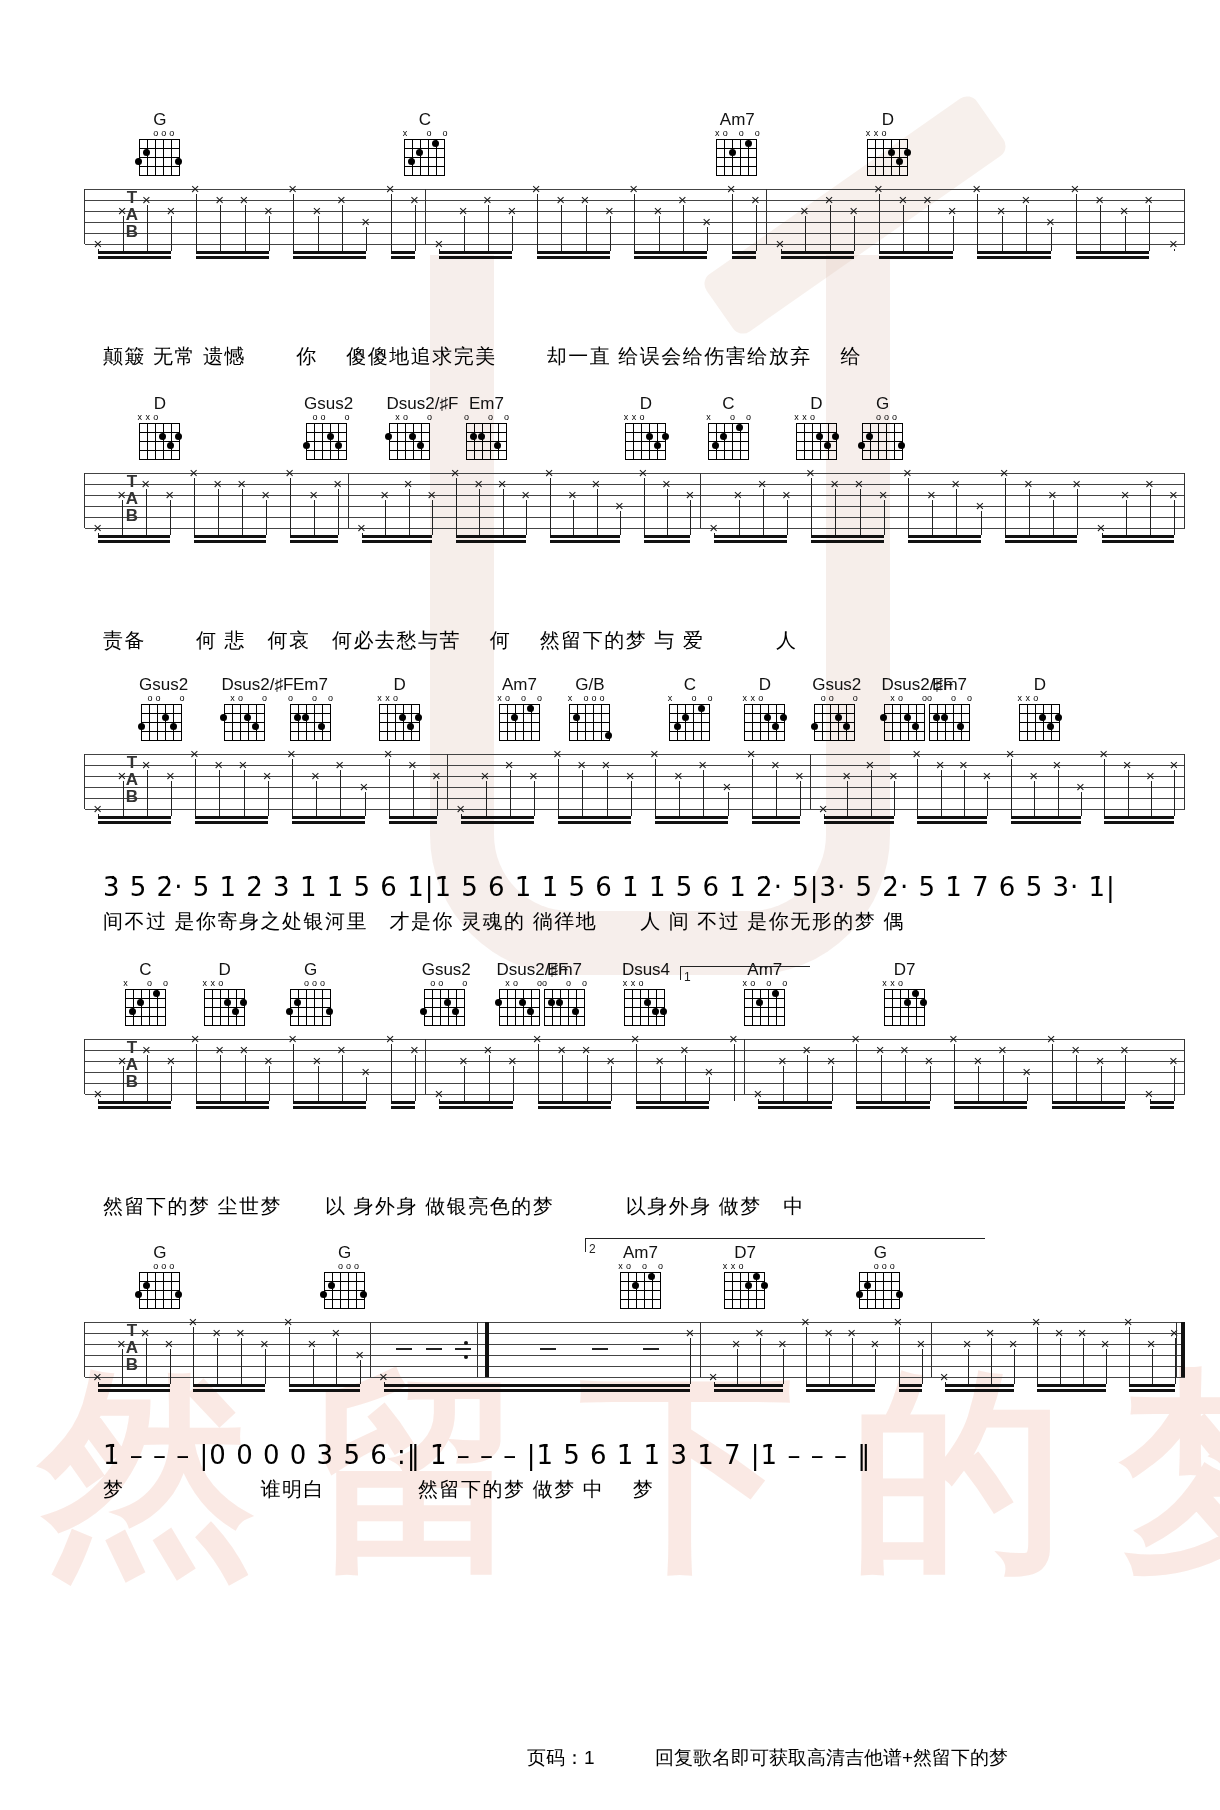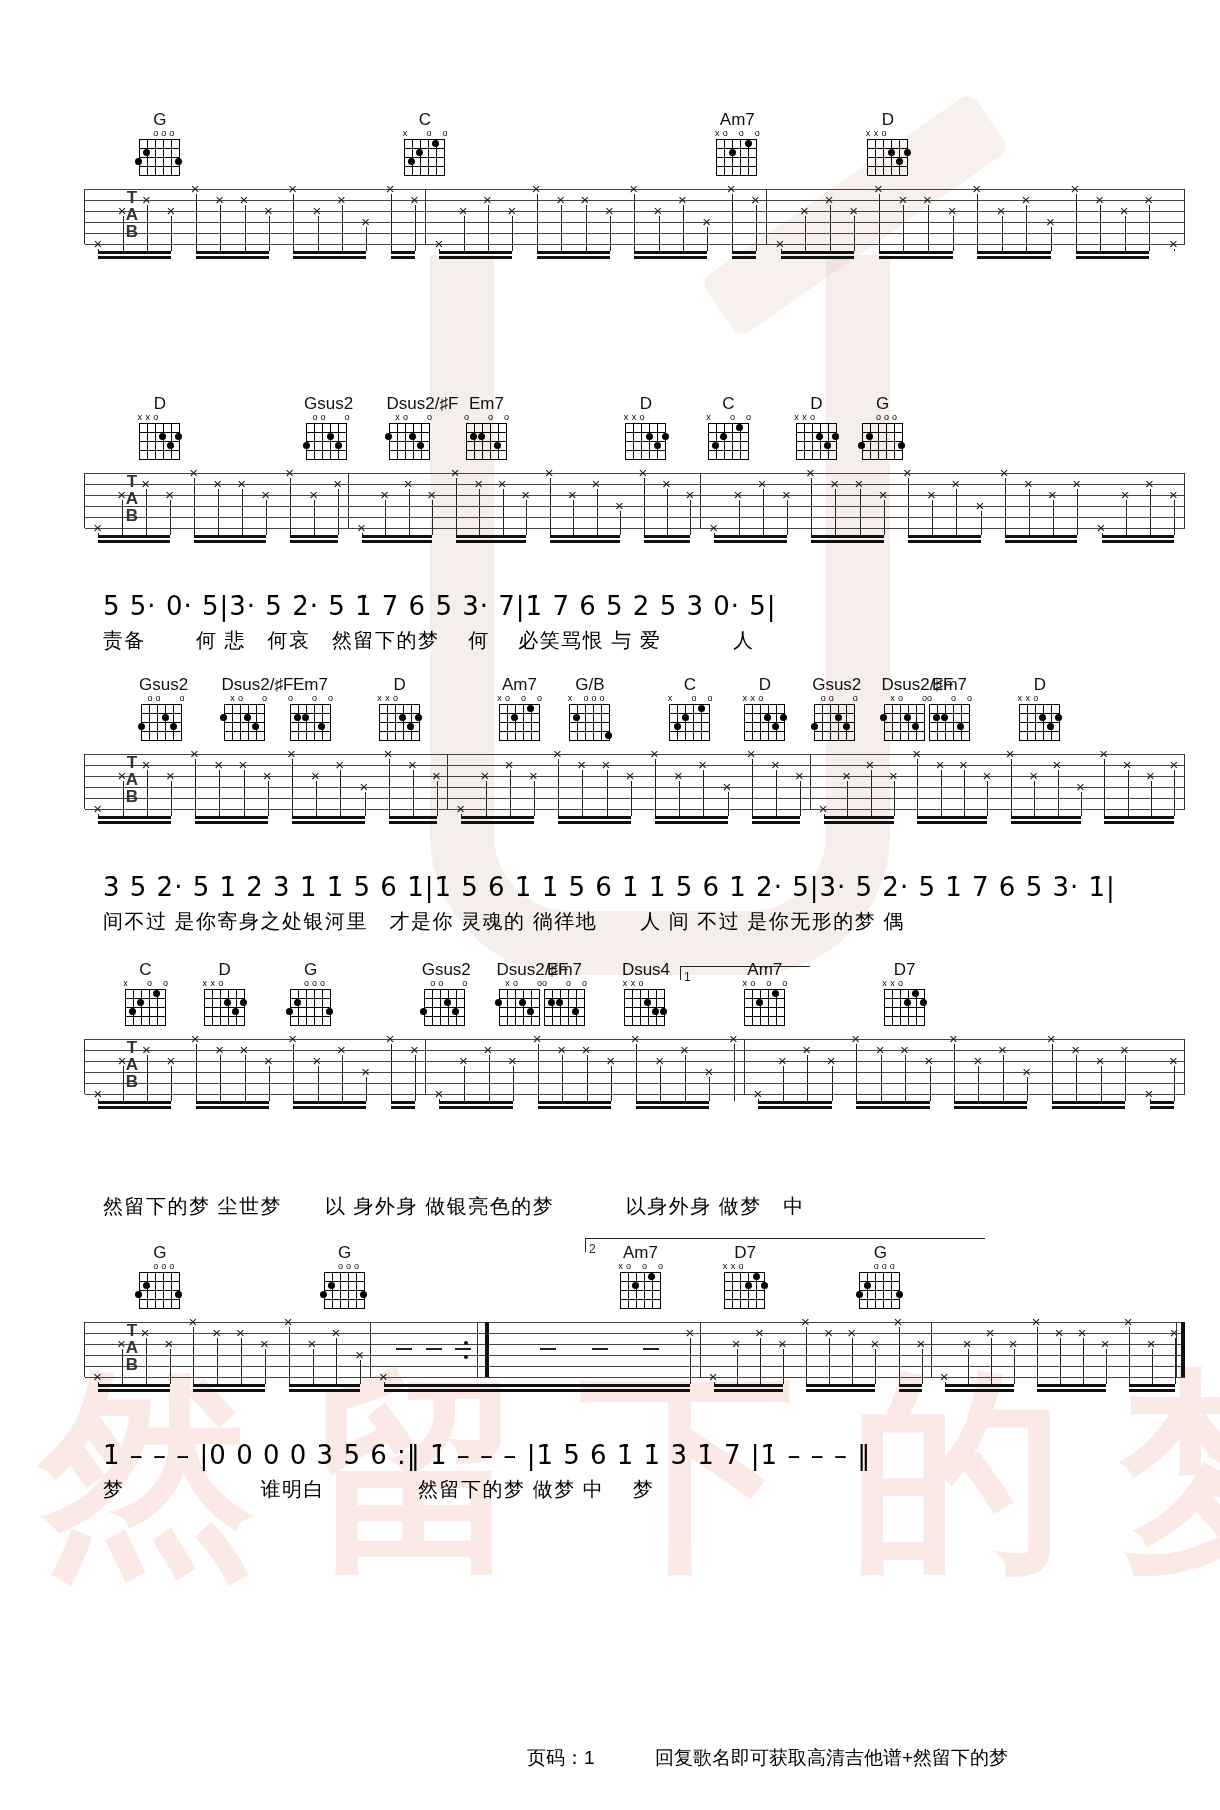--- a/index.html
+++ b/index.html
@@ -279,20 +279,21 @@
           <div class="stem" style="left: 98.9941%; top: 60px; height: 2px;"></div>
           <div class="beam" style="left: 63.2294%; width: 6.70588%; top: 62px;"></div>
           <div class="beam" style="left: 63.2294%; width: 6.70588%; top: 67px;"></div>
           <div class="beam" style="left: 72.1706%; width: 6.70588%; top: 62px;"></div>
           <div class="beam" style="left: 72.1706%; width: 6.70588%; top: 67px;"></div>
           <div class="beam" style="left: 81.1118%; width: 6.70588%; top: 62px;"></div>
           <div class="beam" style="left: 81.1118%; width: 6.70588%; top: 67px;"></div>
           <div class="beam" style="left: 90.0529%; width: 6.70588%; top: 62px;"></div>
           <div class="beam" style="left: 90.0529%; width: 6.70588%; top: 67px;"></div>
         </div>
+        <div class="lyrics">颠簸 无常 遗憾　　 你　 傻傻地追求完美　　 却一直 给误会给伤害给放弃　 给</div>
       </div>
       <div class="system" style="top: 395px;">
         <div class="chip" style="left: calc(6.8% - 23px); top: 0px;">
           <div class="cname">D</div>
           <div class="diagram">
             <div class="mk" style="left: -3px;">x</div>
             <div class="mk" style="left: 5px;">x</div>
             <div class="mk" style="left: 13px;">o</div>
             <div class="grid">
               <div class="vl" style="left: 0px;"></div>
@@ -604,22 +605,21 @@
           <div class="beam" style="left: 57.21%; width: 6.6%; top: 67px;"></div>
           <div class="beam" style="left: 66.01%; width: 6.6%; top: 62px;"></div>
           <div class="beam" style="left: 66.01%; width: 6.6%; top: 67px;"></div>
           <div class="beam" style="left: 74.81%; width: 6.6%; top: 62px;"></div>
           <div class="beam" style="left: 74.81%; width: 6.6%; top: 67px;"></div>
           <div class="beam" style="left: 83.61%; width: 6.6%; top: 62px;"></div>
           <div class="beam" style="left: 83.61%; width: 6.6%; top: 67px;"></div>
           <div class="beam" style="left: 92.41%; width: 6.6%; top: 62px;"></div>
           <div class="beam" style="left: 92.41%; width: 6.6%; top: 67px;"></div>
         </div>
-        <div class="melody">5 5·   0· 5|3̇·  5 2̇·  5 1̇ 7 6 5 3·  7|1̇ 7 6 5 2  5  3    0·  5|</div>
-        <div class="lyrics">责备　　 何 悲　何哀　然留下的梦　 何　 必笑骂恨 与 爱　　　 人</div>
+        <div class="lyrics">责备　　 何 悲　何哀　何必去愁与苦　 何　 然留下的梦 与 爱　　　 人</div>
       </div>
       <div class="system" style="top: 676px;">
         <div class="chip" style="left: calc(7% - 23px); top: 0px;">
           <div class="cname">Gsus2</div>
           <div class="diagram">
             <div class="mk" style="left: 5px;">o</div>
             <div class="mk" style="left: 13px;">o</div>
             <div class="mk" style="left: 37px;">o</div>
             <div class="grid">
               <div class="vl" style="left: 0px;"></div>

